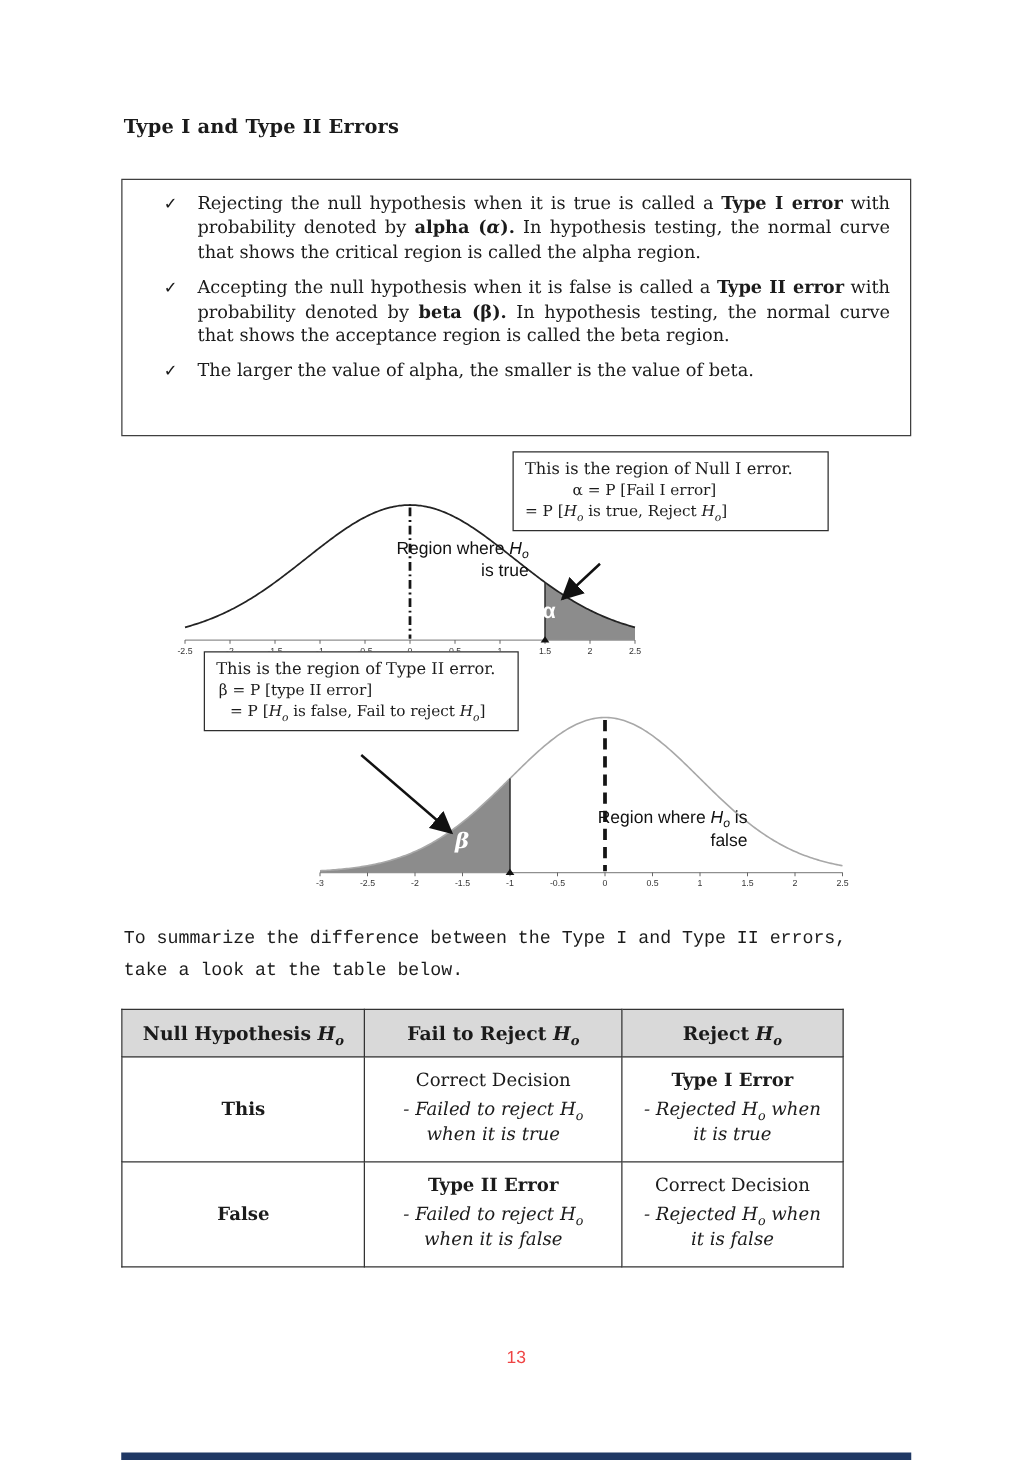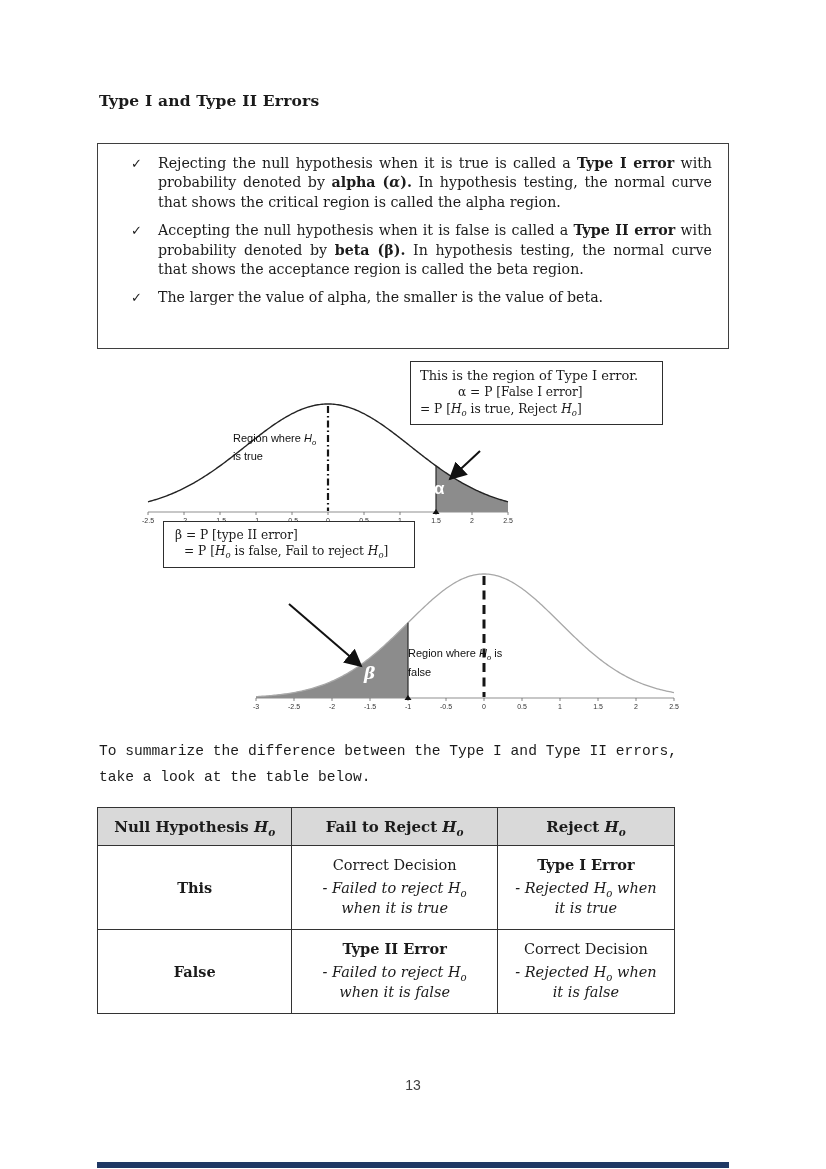--- a/index.html
+++ b/index.html
@@ -21,41 +21,41 @@
   #callout1{left:410px;top:361px;width:253px;padding:5px 9px 7px 9px;}
   #callout1 .f1{margin-left:38px;}
   #callout1 .f2{}
   #callout2{left:163px;top:521px;width:252px;padding:5px 9px 7px 9px;}
   #callout2 .f1{margin-left:2px;}
   #callout2 .f2{margin-left:11px;}
   
   svg.chart{position:absolute;overflow:visible;z-index:1;}
   #chart1{left:148px;top:392px;}
   #chart2{left:256px;top:562px;}
-  .rlabel{position:absolute;width:190px;text-align:left;z-index:3;
-          font-family:"Liberation Sans",sans-serif;font-size:11px;color:#111;}
+  .rlabel{position:absolute;width:190px;text-align:right;z-index:3;
+          font-family:"Liberation Sans",sans-serif;font-size:14px;color:#111;}
   #rlabel1{left:233px;top:429px;line-height:18px;}
   #rlabel2{left:408px;top:644px;line-height:19px;}
   .greek{position:absolute;color:#ffffff;z-index:3;}
   #alpha-label{left:434px;top:479px;font-family:"Liberation Sans",sans-serif;font-weight:bold;font-size:17px;}
   #beta-label{left:364px;top:663px;font-family:"DejaVu Serif",serif;font-weight:bold;font-style:italic;font-size:17px;}
   #arrows{position:absolute;left:0;top:0;width:826px;height:1169px;pointer-events:none;z-index:6;}
   
   .summary{left:99px;top:738px;width:606px;font-size:14.6px;line-height:26px;font-family:Liberation Mono, monospace;}
   
   table.err{position:absolute;left:97px;top:807px;width:578px;border-collapse:collapse;
             font-size:14.5px;}
   table.err th,table.err td{border:1px solid #333;text-align:center;vertical-align:middle;padding:4px 10px;}
   table.err{border:1.5px solid #333;}
   table.err th{background:#d9d9d9;height:29px;font-size:15px;}
   table.err td{height:75px;}
   .cell-title{margin-bottom:6px;}
   .cell-desc{font-style:italic;line-height:1.35;}
   .pagenum{left:0;top:1077px;width:100%;text-align:center;
-           font-family:"Liberation Sans",sans-serif;font-size:14px;color:#404040;}
+           font-family:"Liberation Sans",sans-serif;font-size:14px;color:#ef4444;}
   .watermark{left:0;top:1120px;width:100%;text-align:center;font-family:"Liberation Sans",sans-serif;
              font-size:21px;color:#d2d2d2;letter-spacing:.8px;}
   .footer-bar{left:97px;top:1162px;width:632px;height:6px;}
 </style>
 </head>
 <body>
 
 <div class="page">
 
   <div class="abs title">Type I and Type II Errors</div>
@@ -69,22 +69,22 @@
       <span class="check">✓</span>
       <span class="btext"><span>Accepting the null hypothesis when it is false is called a </span><span style="font-weight: bold;">Type II error</span><span> with probability denoted by </span><span style="font-weight: bold;">beta (β).</span><span> In hypothesis testing, the normal curve that shows the acceptance region is called the beta region.</span></span>
     </div>
     <div class="bullet">
       <span class="check">✓</span>
       <span class="btext"><span>The larger the value of alpha, the smaller is the value of beta.</span></span>
     </div>
   </div>
 
   <div class="callout" id="callout1">
-    <div><span>This is the region of Type I error.</span></div>
-    <div class="formula f1"><span>α = P [False I error]</span></div>
+    <div><span>This is the region of Null I error.</span></div>
+    <div class="formula f1"><span>α = P [Fail I error]</span></div>
     <div class="formula f2"><span>= P [</span><span style="font-style: italic;">H</span><sub style="font-style: italic;">o</sub><span> is true, Reject </span><span style="font-style: italic;">H</span><sub style="font-style: italic;">o</sub><span>]</span></div>
   </div>
 
   <svg class="chart" id="chart1" width="360" height="134">
       <path d="M288.00,73.87 L289.44,74.91 L290.88,75.94 L292.32,76.96 L293.76,77.97 L295.20,78.97 L296.64,79.96 L298.08,80.93 L299.52,81.90 L300.96,82.85 L302.40,83.78 L303.84,84.71 L305.28,85.62 L306.72,86.52 L308.16,87.40 L309.60,88.27 L311.04,89.13 L312.48,89.97 L313.92,90.80 L315.36,91.61 L316.80,92.41 L318.24,93.20 L319.68,93.97 L321.12,94.73 L322.56,95.47 L324.00,96.20 L325.44,96.91 L326.88,97.61 L328.32,98.29 L329.76,98.96 L331.20,99.61 L332.64,100.25 L334.08,100.88 L335.52,101.49 L336.96,102.09 L338.40,102.67 L339.84,103.24 L341.28,103.80 L342.72,104.34 L344.16,104.87 L345.60,105.38 L347.04,105.89 L348.48,106.37 L349.92,106.85 L351.36,107.31 L352.80,107.76 L354.24,108.20 L355.68,108.63 L357.12,109.04 L358.56,109.44 L360.00,109.83 L360.00,120 L288.00,120 Z" fill="#8C8C8C" stroke="none"></path>
       <path d="M0.00,109.83 L1.44,109.44 L2.88,109.04 L4.32,108.63 L5.76,108.20 L7.20,107.76 L8.64,107.31 L10.08,106.85 L11.52,106.37 L12.96,105.89 L14.40,105.38 L15.84,104.87 L17.28,104.34 L18.72,103.80 L20.16,103.24 L21.60,102.67 L23.04,102.09 L24.48,101.49 L25.92,100.88 L27.36,100.25 L28.80,99.61 L30.24,98.96 L31.68,98.29 L33.12,97.61 L34.56,96.91 L36.00,96.20 L37.44,95.47 L38.88,94.73 L40.32,93.97 L41.76,93.20 L43.20,92.41 L44.64,91.61 L46.08,90.80 L47.52,89.97 L48.96,89.13 L50.40,88.27 L51.84,87.40 L53.28,86.52 L54.72,85.62 L56.16,84.71 L57.60,83.78 L59.04,82.85 L60.48,81.90 L61.92,80.93 L63.36,79.96 L64.80,78.97 L66.24,77.97 L67.68,76.96 L69.12,75.94 L70.56,74.91 L72.00,73.87 L73.44,72.82 L74.88,71.76 L76.32,70.69 L77.76,69.61 L79.20,68.52 L80.64,67.43 L82.08,66.33 L83.52,65.22 L84.96,64.11 L86.40,62.99 L87.84,61.87 L89.28,60.74 L90.72,59.61 L92.16,58.48 L93.60,57.34 L95.04,56.20 L96.48,55.06 L97.92,53.93 L99.36,52.79 L100.80,51.65 L102.24,50.51 L103.68,49.38 L105.12,48.25 L106.56,47.12 L108.00,46.00 L109.44,44.88 L110.88,43.77 L112.32,42.67 L113.76,41.58 L115.20,40.49 L116.64,39.41 L118.08,38.34 L119.52,37.29 L120.96,36.24 L122.40,35.21 L123.84,34.19 L125.28,33.19 L126.72,32.20 L128.16,31.22 L129.60,30.26 L131.04,29.32 L132.48,28.40 L133.92,27.49 L135.36,26.61 L136.80,25.74 L138.24,24.90 L139.68,24.07 L141.12,23.27 L142.56,22.50 L144.00,21.74 L145.44,21.01 L146.88,20.30 L148.32,19.62 L149.76,18.97 L151.20,18.34 L152.64,17.74 L154.08,17.16 L155.52,16.62 L156.96,16.10 L158.40,15.61 L159.84,15.15 L161.28,14.73 L162.72,14.33 L164.16,13.96 L165.60,13.62 L167.04,13.31 L168.48,13.04 L169.92,12.80 L171.36,12.59 L172.80,12.41 L174.24,12.26 L175.68,12.15 L177.12,12.07 L178.56,12.02 L180.00,12.00 L181.44,12.02 L182.88,12.07 L184.32,12.15 L185.76,12.26 L187.20,12.41 L188.64,12.59 L190.08,12.80 L191.52,13.04 L192.96,13.31 L194.40,13.62 L195.84,13.96 L197.28,14.33 L198.72,14.73 L200.16,15.15 L201.60,15.61 L203.04,16.10 L204.48,16.62 L205.92,17.16 L207.36,17.74 L208.80,18.34 L210.24,18.97 L211.68,19.62 L213.12,20.30 L214.56,21.01 L216.00,21.74 L217.44,22.50 L218.88,23.27 L220.32,24.07 L221.76,24.90 L223.20,25.74 L224.64,26.61 L226.08,27.49 L227.52,28.40 L228.96,29.32 L230.40,30.26 L231.84,31.22 L233.28,32.20 L234.72,33.19 L236.16,34.19 L237.60,35.21 L239.04,36.24 L240.48,37.29 L241.92,38.34 L243.36,39.41 L244.80,40.49 L246.24,41.58 L247.68,42.67 L249.12,43.77 L250.56,44.88 L252.00,46.00 L253.44,47.12 L254.88,48.25 L256.32,49.38 L257.76,50.51 L259.20,51.65 L260.64,52.79 L262.08,53.93 L263.52,55.06 L264.96,56.20 L266.40,57.34 L267.84,58.48 L269.28,59.61 L270.72,60.74 L272.16,61.87 L273.60,62.99 L275.04,64.11 L276.48,65.22 L277.92,66.33 L279.36,67.43 L280.80,68.52 L282.24,69.61 L283.68,70.69 L285.12,71.76 L286.56,72.82 L288.00,73.87 L289.44,74.91 L290.88,75.94 L292.32,76.96 L293.76,77.97 L295.20,78.97 L296.64,79.96 L298.08,80.93 L299.52,81.90 L300.96,82.85 L302.40,83.78 L303.84,84.71 L305.28,85.62 L306.72,86.52 L308.16,87.40 L309.60,88.27 L311.04,89.13 L312.48,89.97 L313.92,90.80 L315.36,91.61 L316.80,92.41 L318.24,93.20 L319.68,93.97 L321.12,94.73 L322.56,95.47 L324.00,96.20 L325.44,96.91 L326.88,97.61 L328.32,98.29 L329.76,98.96 L331.20,99.61 L332.64,100.25 L334.08,100.88 L335.52,101.49 L336.96,102.09 L338.40,102.67 L339.84,103.24 L341.28,103.80 L342.72,104.34 L344.16,104.87 L345.60,105.38 L347.04,105.89 L348.48,106.37 L349.92,106.85 L351.36,107.31 L352.80,107.76 L354.24,108.20 L355.68,108.63 L357.12,109.04 L358.56,109.44 L360.00,109.83" fill="none" stroke="#232323" stroke-width="1.4"></path>
       <line x1="0" y1="120" x2="360" y2="120" stroke="#8f8f8f" stroke-width="1"></line>
       <line x1="0" y1="120" x2="0" y2="123" stroke="#666" stroke-width="0.8"></line>
       <text x="0" y="131" text-anchor="middle" font-size="7" fill="#333" font-family="Liberation Sans, sans-serif">-2.5</text>
       <line x1="36" y1="120" x2="36" y2="123" stroke="#666" stroke-width="0.8"></line>
@@ -111,20 +111,21 @@
       <line x1="288" y1="120" x2="288" y2="73.86971842874289" stroke="#2b2b2b" stroke-width="1.2"></line>
       <polygon points="284.5,122 291.5,122 288,117" fill="#111"></polygon>
     </svg>
   <div class="rlabel" id="rlabel1">
     <div><span>Region where </span><span style="font-style: italic;">H</span><sub style="font-style: italic;">o</sub></div>
     <div><span>is true</span></div>
   </div>
   <div class="greek" id="alpha-label">α</div>
 
   <div class="callout" id="callout2">
+    <div><span>This is the region of Type II error.</span></div>
     <div class="formula f1"><span>β = P [type II error]</span></div>
     <div class="formula f2"><span>= P [</span><span style="font-style: italic;">H</span><sub style="font-style: italic;">o</sub><span> is false, Fail to reject </span><span style="font-style: italic;">H</span><sub style="font-style: italic;">o</sub><span>]</span></div>
   </div>
 
   <svg class="chart" id="chart2" width="418" height="152">
       <path d="M0.00,134.62 L1.52,134.54 L3.04,134.45 L4.56,134.35 L6.08,134.25 L7.60,134.15 L9.12,134.04 L10.64,133.92 L12.16,133.80 L13.68,133.67 L15.20,133.54 L16.72,133.40 L18.24,133.25 L19.76,133.09 L21.28,132.93 L22.80,132.76 L24.32,132.58 L25.84,132.39 L27.36,132.20 L28.88,131.99 L30.40,131.78 L31.92,131.55 L33.44,131.32 L34.96,131.07 L36.48,130.82 L38.00,130.55 L39.52,130.27 L41.04,129.98 L42.56,129.68 L44.08,129.37 L45.60,129.04 L47.12,128.70 L48.64,128.34 L50.16,127.98 L51.68,127.59 L53.20,127.20 L54.72,126.78 L56.24,126.35 L57.76,125.91 L59.28,125.45 L60.80,124.97 L62.32,124.48 L63.84,123.97 L65.36,123.44 L66.88,122.89 L68.40,122.33 L69.92,121.75 L71.44,121.14 L72.96,120.52 L74.48,119.88 L76.00,119.22 L77.52,118.54 L79.04,117.84 L80.56,117.11 L82.08,116.37 L83.60,115.61 L85.12,114.82 L86.64,114.01 L88.16,113.18 L89.68,112.33 L91.20,111.46 L92.72,110.57 L94.24,109.65 L95.76,108.71 L97.28,107.75 L98.80,106.77 L100.32,105.76 L101.84,104.74 L103.36,103.69 L104.88,102.62 L106.40,101.52 L107.92,100.41 L109.44,99.27 L110.96,98.12 L112.48,96.94 L114.00,95.74 L115.52,94.53 L117.04,93.29 L118.56,92.03 L120.08,90.76 L121.60,89.46 L123.12,88.15 L124.64,86.82 L126.16,85.47 L127.68,84.11 L129.20,82.73 L130.72,81.34 L132.24,79.94 L133.76,78.52 L135.28,77.09 L136.80,75.64 L138.32,74.19 L139.84,72.73 L141.36,71.25 L142.88,69.77 L144.40,68.29 L145.92,66.79 L147.44,65.30 L148.96,63.80 L150.48,62.29 L152.00,60.79 L152.00,136 L0.00,136 Z" fill="#8C8C8C" stroke="none"></path>
       <path d="M0.00,134.62 L1.52,134.54 L3.04,134.45 L4.56,134.35 L6.08,134.25 L7.60,134.15 L9.12,134.04 L10.64,133.92 L12.16,133.80 L13.68,133.67 L15.20,133.54 L16.72,133.40 L18.24,133.25 L19.76,133.09 L21.28,132.93 L22.80,132.76 L24.32,132.58 L25.84,132.39 L27.36,132.20 L28.88,131.99 L30.40,131.78 L31.92,131.55 L33.44,131.32 L34.96,131.07 L36.48,130.82 L38.00,130.55 L39.52,130.27 L41.04,129.98 L42.56,129.68 L44.08,129.37 L45.60,129.04 L47.12,128.70 L48.64,128.34 L50.16,127.98 L51.68,127.59 L53.20,127.20 L54.72,126.78 L56.24,126.35 L57.76,125.91 L59.28,125.45 L60.80,124.97 L62.32,124.48 L63.84,123.97 L65.36,123.44 L66.88,122.89 L68.40,122.33 L69.92,121.75 L71.44,121.14 L72.96,120.52 L74.48,119.88 L76.00,119.22 L77.52,118.54 L79.04,117.84 L80.56,117.11 L82.08,116.37 L83.60,115.61 L85.12,114.82 L86.64,114.01 L88.16,113.18 L89.68,112.33 L91.20,111.46 L92.72,110.57 L94.24,109.65 L95.76,108.71 L97.28,107.75 L98.80,106.77 L100.32,105.76 L101.84,104.74 L103.36,103.69 L104.88,102.62 L106.40,101.52 L107.92,100.41 L109.44,99.27 L110.96,98.12 L112.48,96.94 L114.00,95.74 L115.52,94.53 L117.04,93.29 L118.56,92.03 L120.08,90.76 L121.60,89.46 L123.12,88.15 L124.64,86.82 L126.16,85.47 L127.68,84.11 L129.20,82.73 L130.72,81.34 L132.24,79.94 L133.76,78.52 L135.28,77.09 L136.80,75.64 L138.32,74.19 L139.84,72.73 L141.36,71.25 L142.88,69.77 L144.40,68.29 L145.92,66.79 L147.44,65.30 L148.96,63.80 L150.48,62.29 L152.00,60.79 L153.52,59.29 L155.04,57.78 L156.56,56.28 L158.08,54.79 L159.60,53.29 L161.12,51.81 L162.64,50.33 L164.16,48.86 L165.68,47.40 L167.20,45.96 L168.72,44.52 L170.24,43.10 L171.76,41.70 L173.28,40.31 L174.80,38.94 L176.32,37.60 L177.84,36.27 L179.36,34.96 L180.88,33.68 L182.40,32.43 L183.92,31.20 L185.44,30.00 L186.96,28.82 L188.48,27.68 L190.00,26.57 L191.52,25.49 L193.04,24.45 L194.56,23.44 L196.08,22.47 L197.60,21.53 L199.12,20.64 L200.64,19.78 L202.16,18.96 L203.68,18.19 L205.20,17.46 L206.72,16.77 L208.24,16.12 L209.76,15.52 L211.28,14.96 L212.80,14.46 L214.32,13.99 L215.84,13.58 L217.36,13.21 L218.88,12.89 L220.40,12.62 L221.92,12.40 L223.44,12.22 L224.96,12.10 L226.48,12.02 L228.00,12.00 L229.52,12.02 L231.04,12.10 L232.56,12.22 L234.08,12.40 L235.60,12.62 L237.12,12.89 L238.64,13.21 L240.16,13.58 L241.68,13.99 L243.20,14.46 L244.72,14.96 L246.24,15.52 L247.76,16.12 L249.28,16.77 L250.80,17.46 L252.32,18.19 L253.84,18.96 L255.36,19.78 L256.88,20.64 L258.40,21.53 L259.92,22.47 L261.44,23.44 L262.96,24.45 L264.48,25.49 L266.00,26.57 L267.52,27.68 L269.04,28.82 L270.56,30.00 L272.08,31.20 L273.60,32.43 L275.12,33.68 L276.64,34.96 L278.16,36.27 L279.68,37.60 L281.20,38.94 L282.72,40.31 L284.24,41.70 L285.76,43.10 L287.28,44.52 L288.80,45.96 L290.32,47.40 L291.84,48.86 L293.36,50.33 L294.88,51.81 L296.40,53.29 L297.92,54.79 L299.44,56.28 L300.96,57.78 L302.48,59.29 L304.00,60.79 L305.52,62.29 L307.04,63.80 L308.56,65.30 L310.08,66.79 L311.60,68.29 L313.12,69.77 L314.64,71.25 L316.16,72.73 L317.68,74.19 L319.20,75.64 L320.72,77.09 L322.24,78.52 L323.76,79.94 L325.28,81.34 L326.80,82.73 L328.32,84.11 L329.84,85.47 L331.36,86.82 L332.88,88.15 L334.40,89.46 L335.92,90.76 L337.44,92.03 L338.96,93.29 L340.48,94.53 L342.00,95.74 L343.52,96.94 L345.04,98.12 L346.56,99.27 L348.08,100.41 L349.60,101.52 L351.12,102.62 L352.64,103.69 L354.16,104.74 L355.68,105.76 L357.20,106.77 L358.72,107.75 L360.24,108.71 L361.76,109.65 L363.28,110.57 L364.80,111.46 L366.32,112.33 L367.84,113.18 L369.36,114.01 L370.88,114.82 L372.40,115.61 L373.92,116.37 L375.44,117.11 L376.96,117.84 L378.48,118.54 L380.00,119.22 L381.52,119.88 L383.04,120.52 L384.56,121.14 L386.08,121.75 L387.60,122.33 L389.12,122.89 L390.64,123.44 L392.16,123.97 L393.68,124.48 L395.20,124.97 L396.72,125.45 L398.24,125.91 L399.76,126.35 L401.28,126.78 L402.80,127.20 L404.32,127.59 L405.84,127.98 L407.36,128.34 L408.88,128.70 L410.40,129.04 L411.92,129.37 L413.44,129.68 L414.96,129.98 L416.48,130.27 L418.00,130.55" fill="none" stroke="#a8a8a8" stroke-width="1.3"></path>
       <line x1="0" y1="136" x2="418" y2="136" stroke="#8f8f8f" stroke-width="1"></line>
       <line x1="0" y1="136" x2="0" y2="139" stroke="#666" stroke-width="0.8"></line>
       <text x="0" y="147" text-anchor="middle" font-size="7" fill="#333" font-family="Liberation Sans, sans-serif">-3</text>

